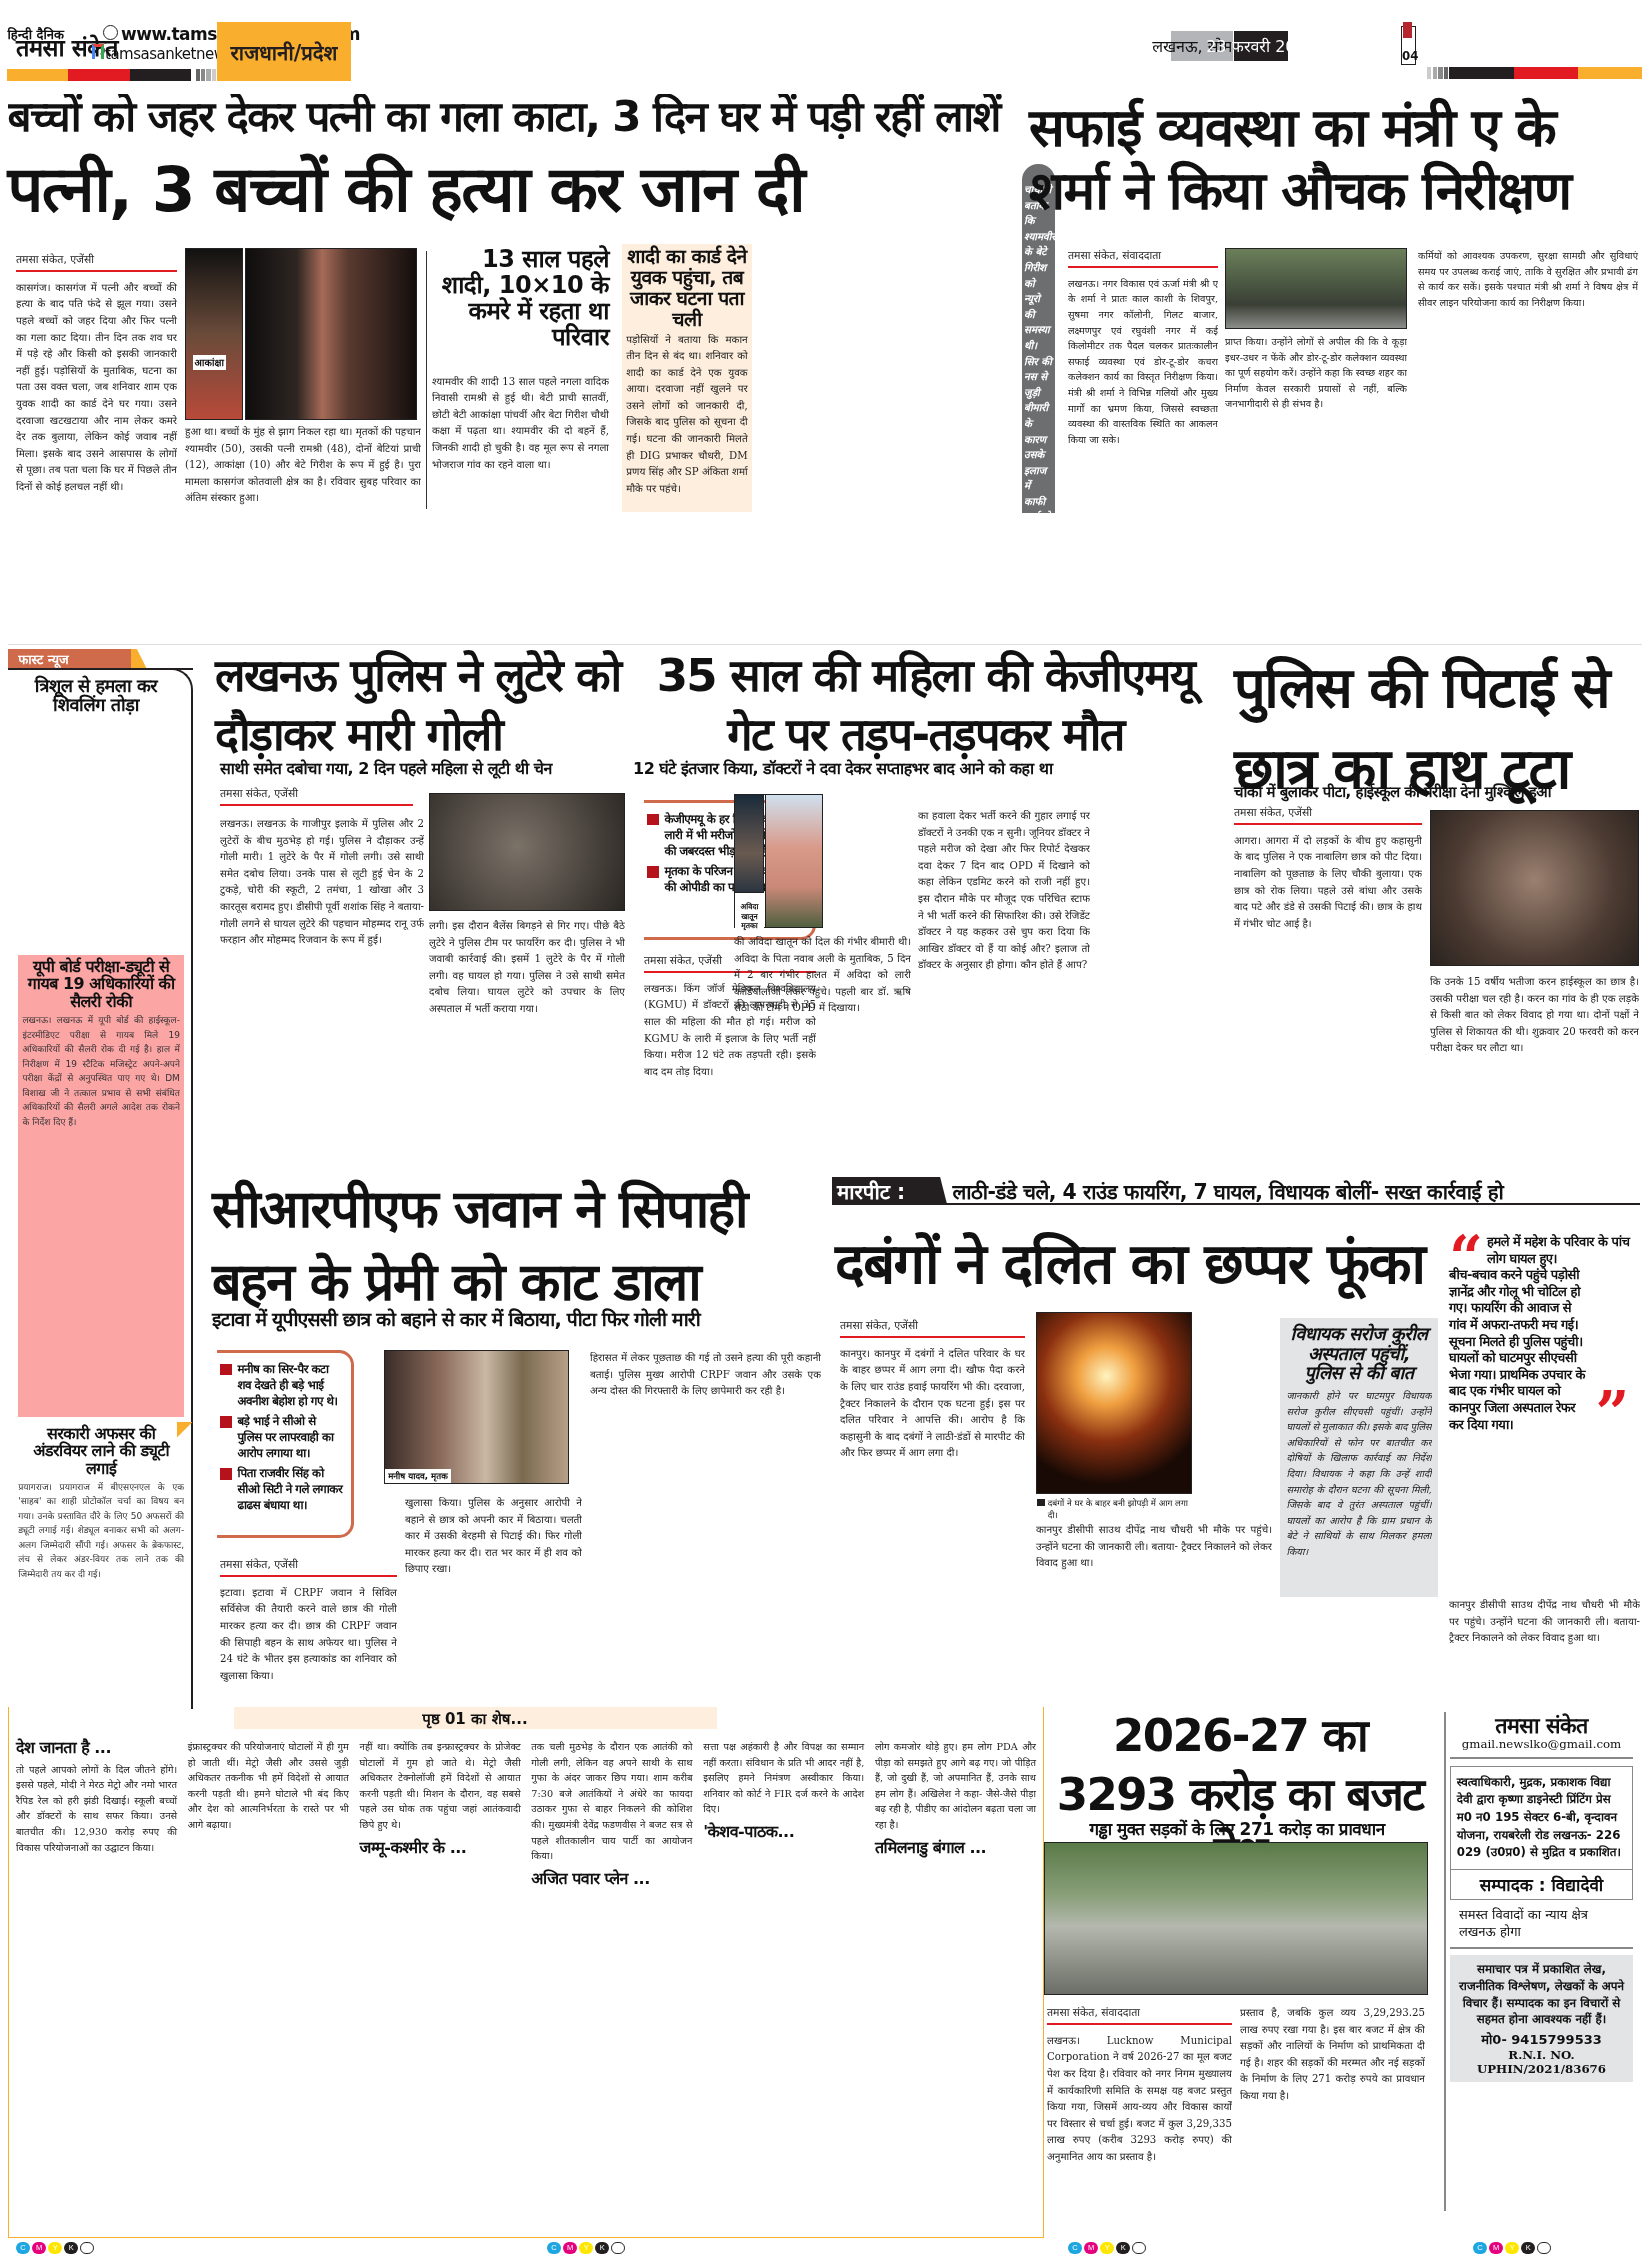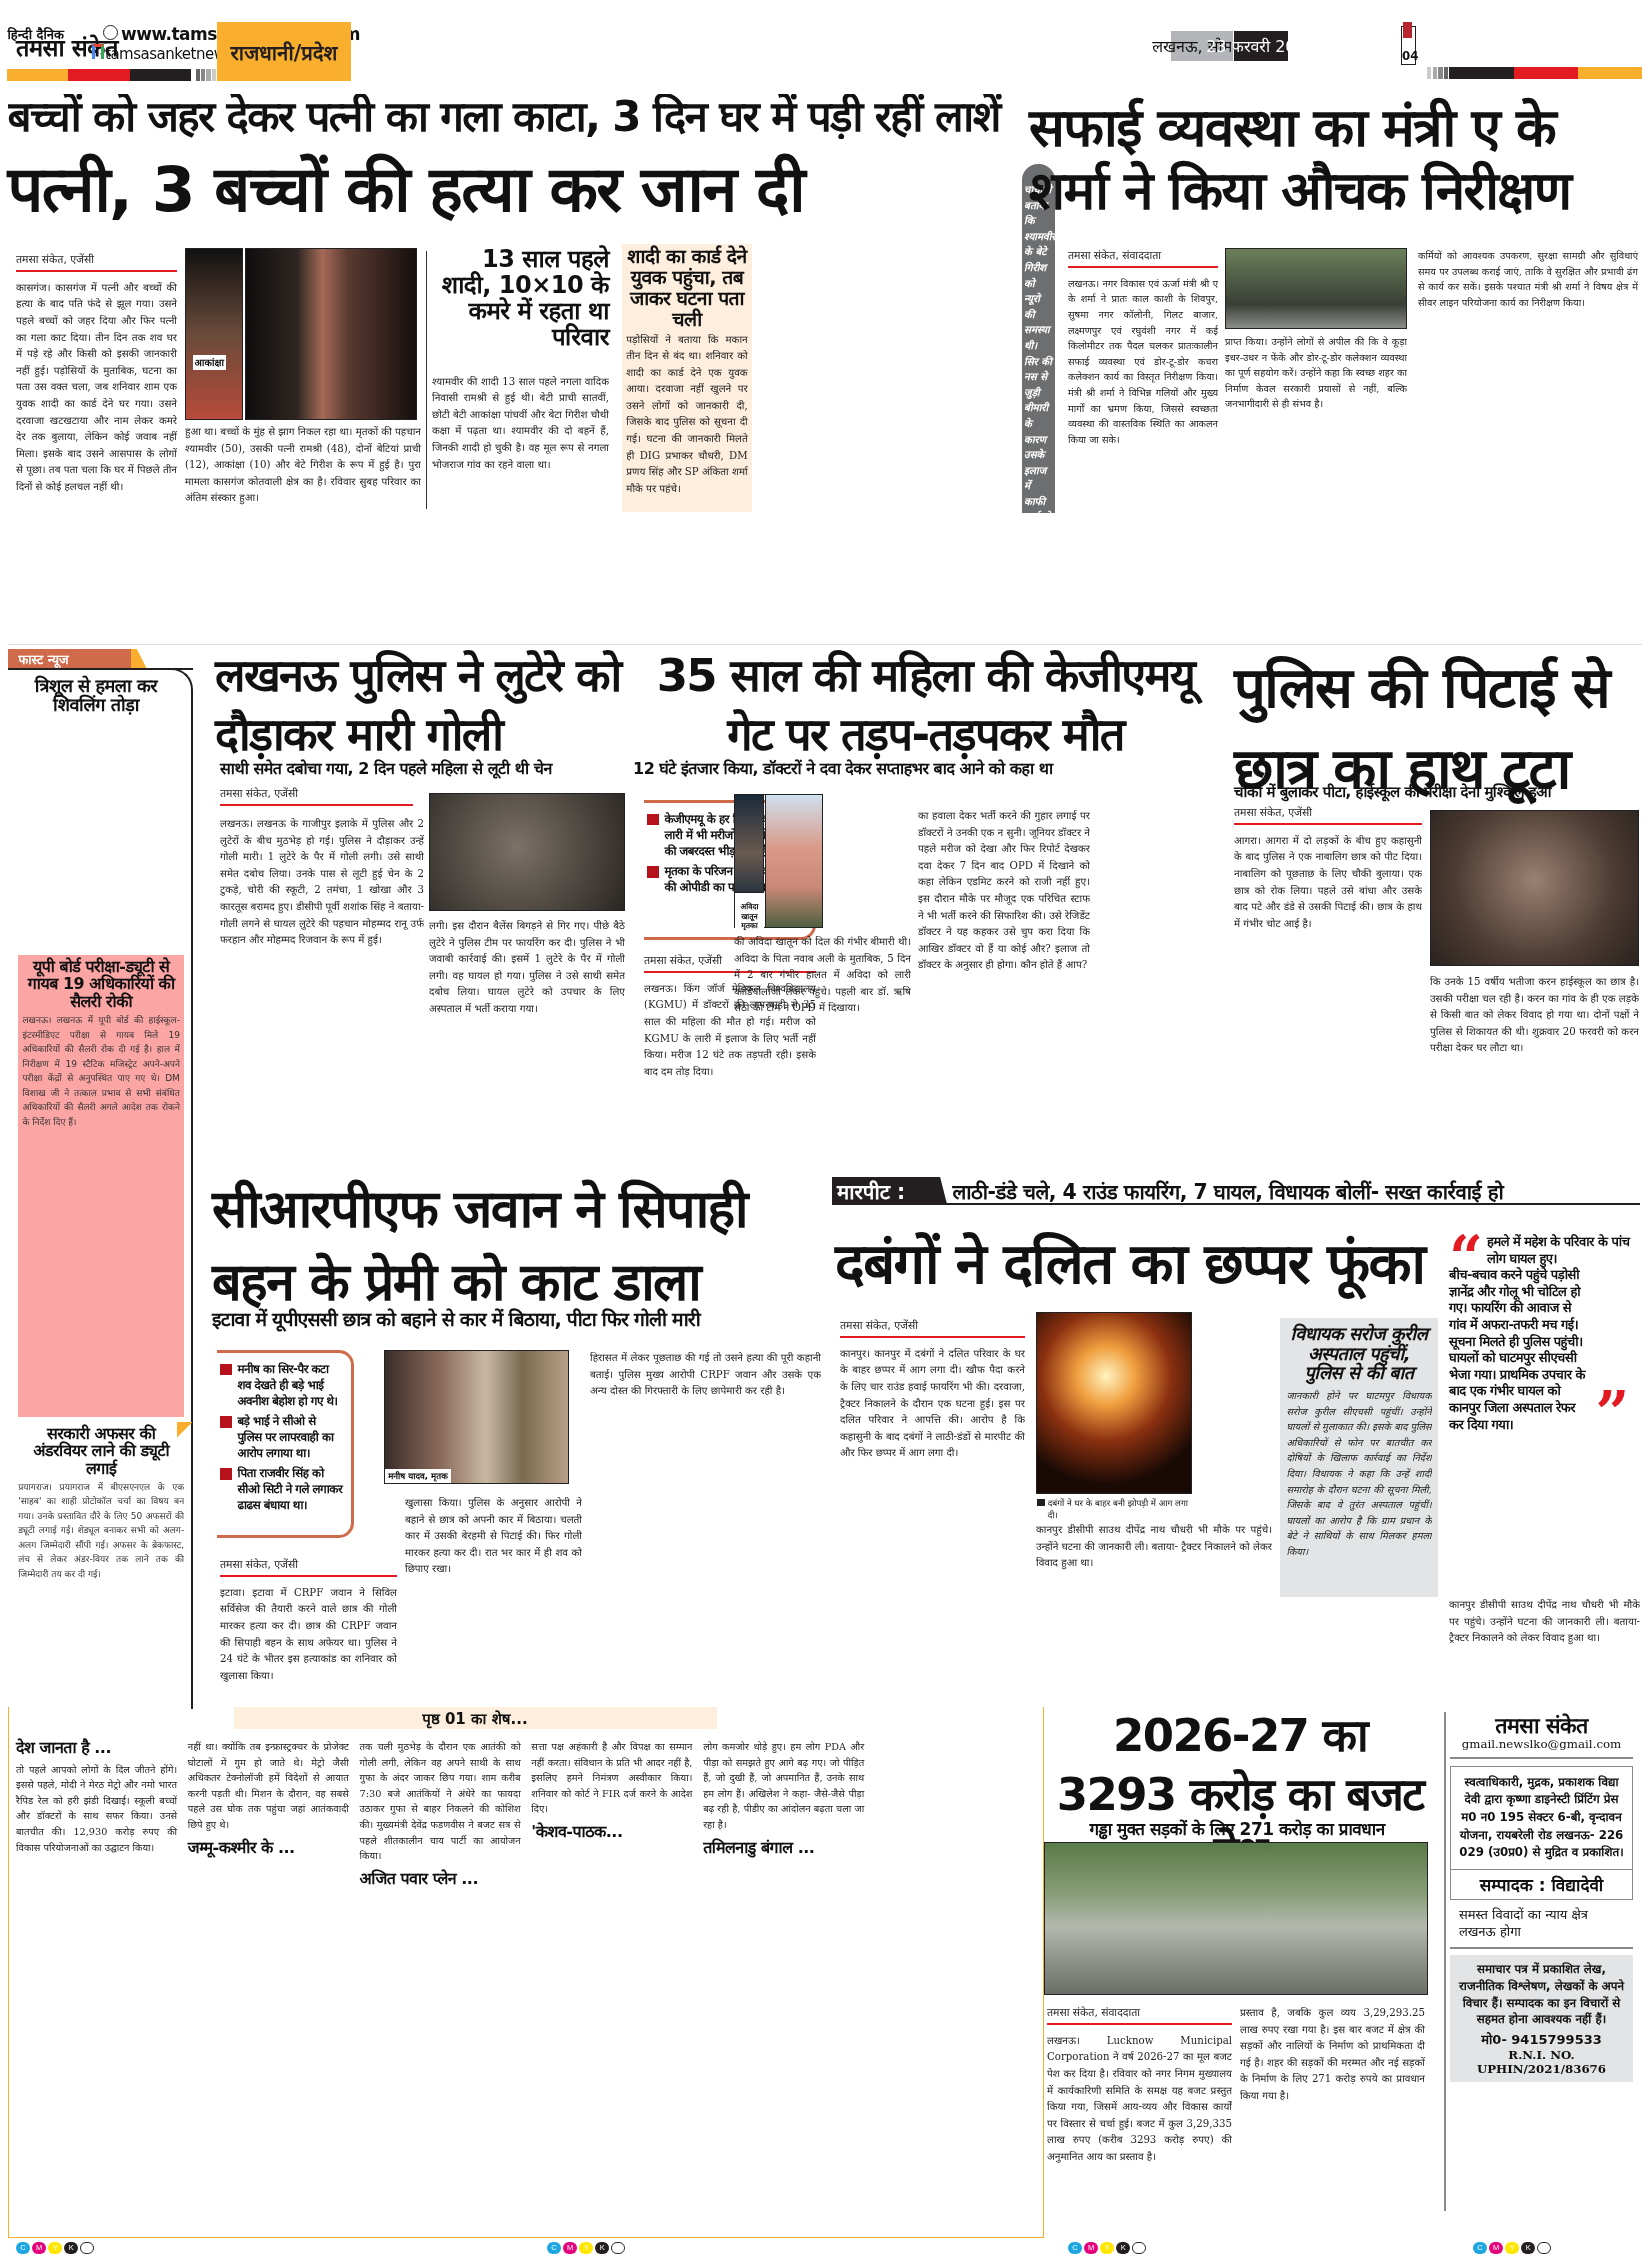--- a/index.html
+++ b/index.html
@@ -259,20 +259,24 @@
 <div class="abs" style="left:7.5px;top:1707px;width:1036px;height:531px;border:1.1px solid #f9ae2e;border-top:none">
   <div class="abs" style="left:225px;top:0;width:483px;height:21.5px;background:#fdeedd;display:flex;align-items:center;justify-content:center">
     <span style="font-weight:bold;font-size:15px">पृष्ठ 01 का शेष...</span>
   </div>
   <div class="abs" style="left:7.5px;top:32px;width:1020px;display:grid;grid-template-columns:repeat(6,1fr);gap:10.7px">
     <div>
       <div class="hl" style="font-size:16px;letter-spacing:-0.5px;margin-bottom:5.4px">देश जानता है ...</div>
       <div class="body" style="font-size:9.7px;line-height:15.6px">तो पहले आपको लोगों के दिल जीतने होंगे। इससे पहले, मोदी ने मेरठ मेट्रो और नमो भारत रैपिड रेल को हरी झंडी दिखाई। स्कूली बच्चों और डॉक्टरों के साथ सफर किया। उनसे बातचीत की। 12,930 करोड़ रुपए की विकास परियोजनाओं का उद्घाटन किया।</div>
     </div>
     <div>
+      <div class="hl" style="font-size:16px;letter-spacing:-0.5px"></div>
+      <div class="body" style="font-size:9.7px;line-height:15.6px">इंफ्रास्ट्रक्चर की परियोजनाएं घोटालों में ही गुम हो जाती थीं। मेट्रो जैसी और उससे जुड़ी अधिकतर तकनीक भी हमें विदेशों से आयात करनी पड़ती थी। हमने घोटाले भी बंद किए और देश को आत्मनिर्भरता के रास्ते पर भी आगे बढ़ाया।</div>
+    </div>
+    <div>
       <div class="body" style="font-size:9.7px;line-height:15.6px;margin-bottom:6.4px">नहीं था। क्योंकि तब इन्फ्रास्ट्रक्चर के प्रोजेक्ट घोटालों में गुम हो जाते थे। मेट्रो जैसी अधिकतर टेक्नोलॉजी हमें विदेशों से आयात करनी पड़ती थी। मिशन के दौरान, वह सबसे पहले उस घोक तक पहुंचा जहां आतंकवादी छिपे हुए थे।</div>
       <div class="hl" style="font-size:16px;letter-spacing:-0.5px">जम्मू-कश्मीर के ...</div>
     </div>
     <div>
       <div class="body" style="font-size:9.7px;line-height:15.6px;margin-bottom:6.4px">तक चली मुठभेड़ के दौरान एक आतंकी को गोली लगी, लेकिन वह अपने साथी के साथ गुफा के अंदर जाकर छिप गया। शाम करीब 7:30 बजे आतंकियों ने अंधेरे का फायदा उठाकर गुफा से बाहर निकलने की कोशिश की। मुख्यमंत्री देवेंद्र फडणवीस ने बजट सत्र से पहले शीतकालीन चाय पार्टी का आयोजन किया।</div>
       <div class="hl" style="font-size:16px;letter-spacing:-0.5px">अजित पवार प्लेन ...</div>
     </div>
     <div>
       <div class="body" style="font-size:9.7px;line-height:15.6px;margin-bottom:6.4px">सत्ता पक्ष अहंकारी है और विपक्ष का सम्मान नहीं करता। संविधान के प्रति भी आदर नहीं है, इसलिए हमने निमंत्रण अस्वीकार किया। शनिवार को कोर्ट ने FIR दर्ज करने के आदेश दिए।</div>
       <div class="hl" style="font-size:16px;letter-spacing:-0.5px">'केशव-पाठक...</div>
@@ -292,21 +296,21 @@
   <div class="body" style="height:182px;overflow:hidden">लखनऊ। Lucknow Municipal Corporation ने वर्ष 2026-27 का मूल बजट पेश कर दिया है। रविवार को नगर निगम मुख्यालय में कार्यकारिणी समिति के समक्ष यह बजट प्रस्तुत किया गया, जिसमें आय-व्यय और विकास कार्यों पर विस्तार से चर्चा हुई। बजट में कुल 3,29,335 लाख रुपए (करीब 3293 करोड़ रुपए) की अनुमानित आय का प्रस्ताव है।</div>
 </div>
 <div class="abs" style="left:1240px;top:2005px;width:185px">
   <div class="body" style="height:215px;overflow:hidden">प्रस्ताव है, जबकि कुल व्यय 3,29,293.25 लाख रुपए रखा गया है। इस बार बजट में क्षेत्र की सड़कों और नालियों के निर्माण को प्राथमिकता दी गई है। शहर की सड़कों की मरम्मत और नई सड़कों के निर्माण के लिए 271 करोड़ रुपये का प्रावधान किया गया है।</div>
 </div>
 
 <div class="abs" style="left:1444px;top:1712px;width:193px;height:499px;border-left:2.7px solid #888">
   <div class="hl" style="font-size:21.5px;text-align:center;letter-spacing:-0.5px;padding-top:2.1px">तमसा संकेत</div>
   <div style="font-family:'DejaVu Serif',serif;font-size:11.8px;text-align:center;padding-bottom:5.4px;border-bottom:2.1px solid #888;margin:0 4.3px">gmail.newslko@gmail.com</div>
   <div style="margin:7.5px 4.3px 0;border:1.6px solid #888">
-    <div style="font-size:11.8px;line-height:17.7px;text-align:center;font-weight:bold;padding:6.4px 5.4px;border-bottom:1.6px solid #888">स्वत्वाधिकारी, मुद्रक, प्रकाशक विद्या देवी द्वारा कृष्णा डाइनेस्टी प्रिंटिंग प्रेस म0 न0 195 सेक्टर 6-बी, वृन्दावन योजना, रायबरेली रोड लखनऊ- 226 029 (उ0प्र0) से मुद्रित व प्रकाशित।</div>
+    <div style="font-size:11.8px;line-height:17.7px;text-align:left;font-weight:bold;padding:6.4px 5.4px;border-bottom:1.6px solid #888">स्वत्वाधिकारी, मुद्रक, प्रकाशक विद्या देवी द्वारा कृष्णा डाइनेस्टी प्रिंटिंग प्रेस म0 न0 195 सेक्टर 6-बी, वृन्दावन योजना, रायबरेली रोड लखनऊ- 226 029 (उ0प्र0) से मुद्रित व प्रकाशित।</div>
     <div style="font-size:17px;font-weight:bold;text-align:center;padding:3.2px 2.1px">सम्पादक : विद्यादेवी</div>
   </div>
   <div style="font-size:13px;line-height:17px;padding:6.4px 8.6px;border-bottom:2.1px solid #888;margin:0 4.3px">समस्त विवादों का न्याय क्षेत्र लखनऊ होगा</div>
   <div style="margin:6.4px 4.3px 0;background:#e3e4e5;padding:6.4px 5.4px;text-align:center">
     <div style="font-size:11.8px;line-height:16.6px;font-weight:bold">समाचार पत्र में प्रकाशित लेख, राजनीतिक विश्लेषण, लेखकों के अपने विचार हैं। सम्पादक का इन विचारों से सहमत होना आवश्यक नहीं हैं।</div>
     <div style="font-size:13px;font-weight:bold;margin-top:2.1px">मो0- 9415799533</div>
     <div style="font-family:'DejaVu Serif',serif;font-size:11.8px;font-weight:bold">R.N.I. NO.</div>
     <div style="font-family:'DejaVu Serif',serif;font-size:11.8px;font-weight:bold">UPHIN/2021/83676</div>
   </div>
 </div>

